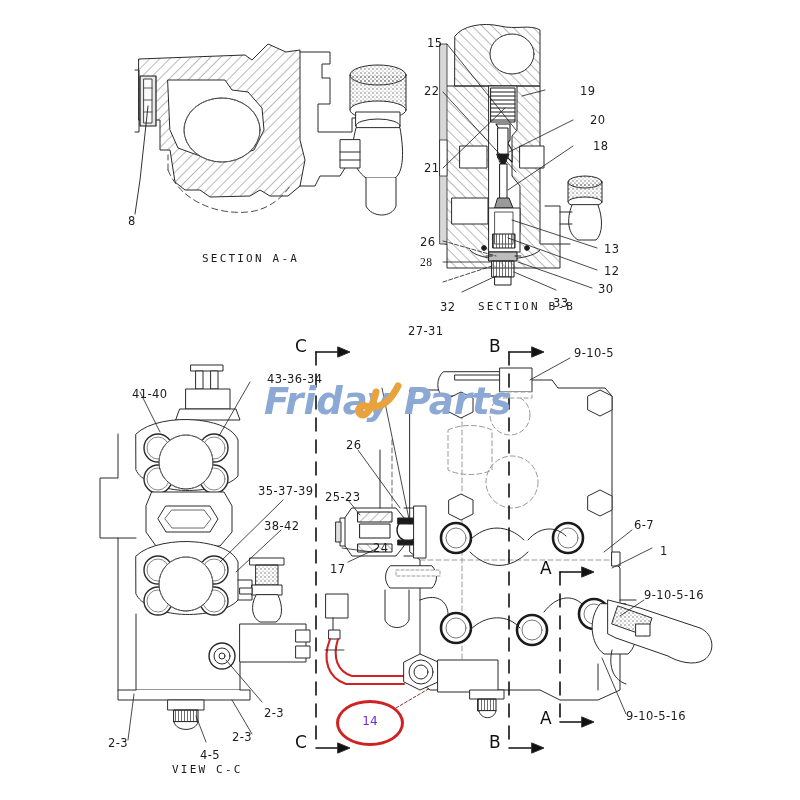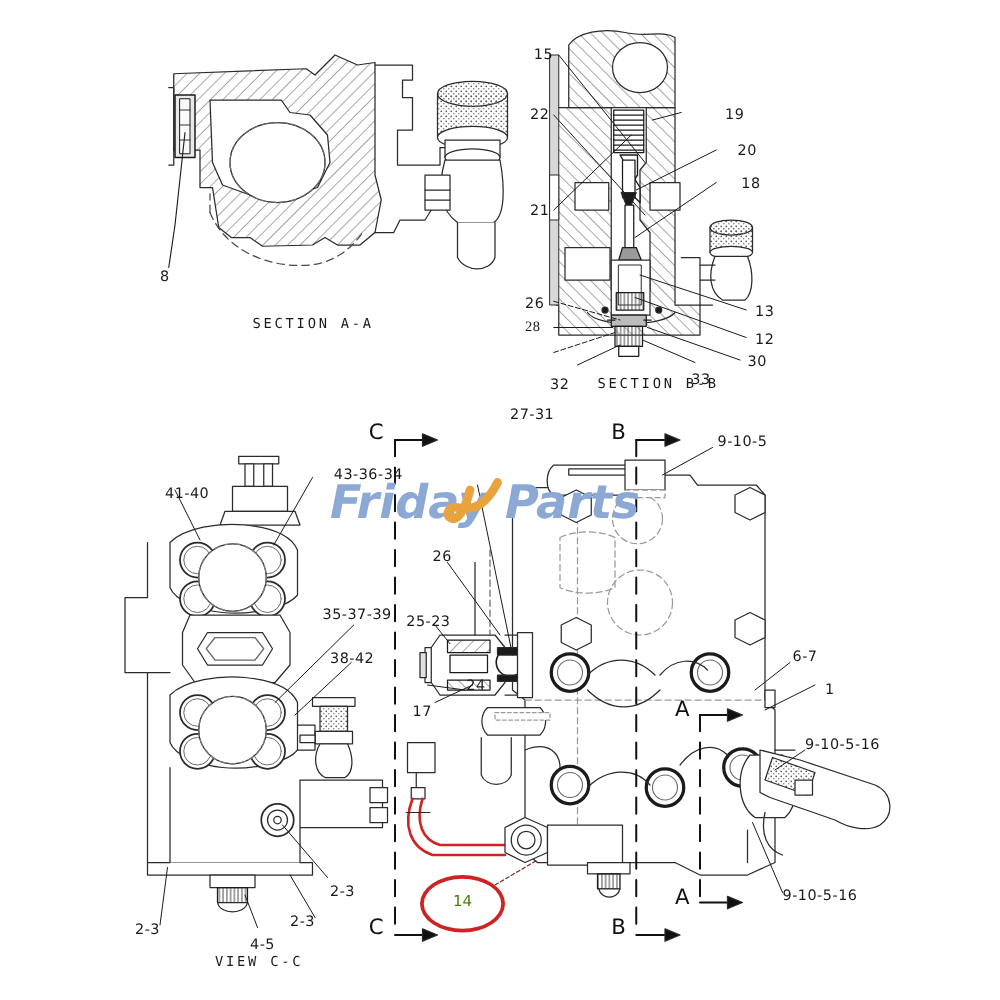--- a/index.html
+++ b/index.html
@@ -12,21 +12,21 @@
   .sectitle{position:absolute;font-family:"DejaVu Sans Mono","Liberation Mono",monospace;
        font-size:11px;color:#1b1b1b;letter-spacing:2.2px;white-space:nowrap;}
   .secmark{position:absolute;font-family:"DejaVu Sans","Liberation Sans",sans-serif;
        font-size:17px;color:#101010;white-space:nowrap;}
   .wm{position:absolute;left:264px;top:378px;width:260px;height:48px;pointer-events:none;}
   .wmtxt{font-family:"DejaVu Sans","Liberation Sans",sans-serif;font-weight:bold;
        font-style:italic;font-size:37px;fill:#8ba9d4;}
   .redcall{position:absolute;left:336px;top:700px;width:62px;height:40px;
        border:3px solid #cf2222;border-radius:50%;}
   .redcall span{position:absolute;left:0;right:0;top:11px;text-align:center;
-       font-family:"DejaVu Sans","Liberation Sans",sans-serif;font-size:12px;color:#4d7c0f;}
+       font-family:"DejaVu Sans","Liberation Sans",sans-serif;font-size:12px;color:#6d28d9;}
 </style>
 </head>
 <body>
 
 <div id="sheet">
 
 <svg class="layer" viewBox="0 0 800 800">
   <defs>
     <pattern id="hatchA" width="7" height="7" patternTransform="rotate(45)" patternUnits="userSpaceOnUse">
       <line x1="0" y1="0" x2="0" y2="7" stroke="#3a3a3a" stroke-width="0.7"></line>

